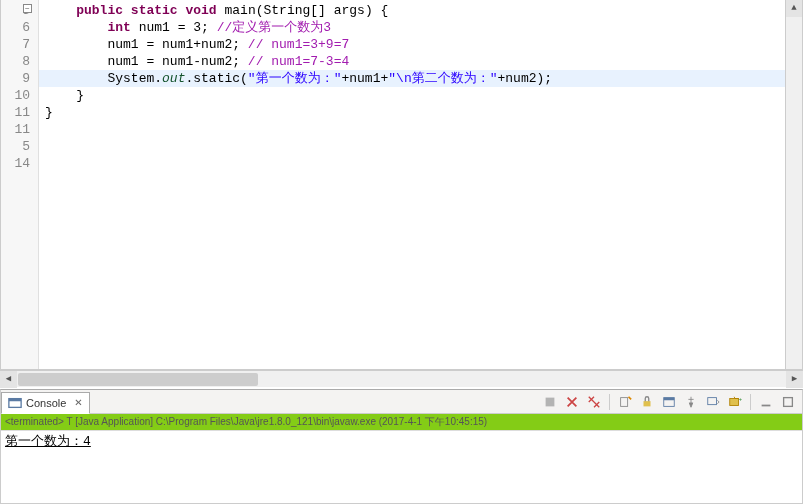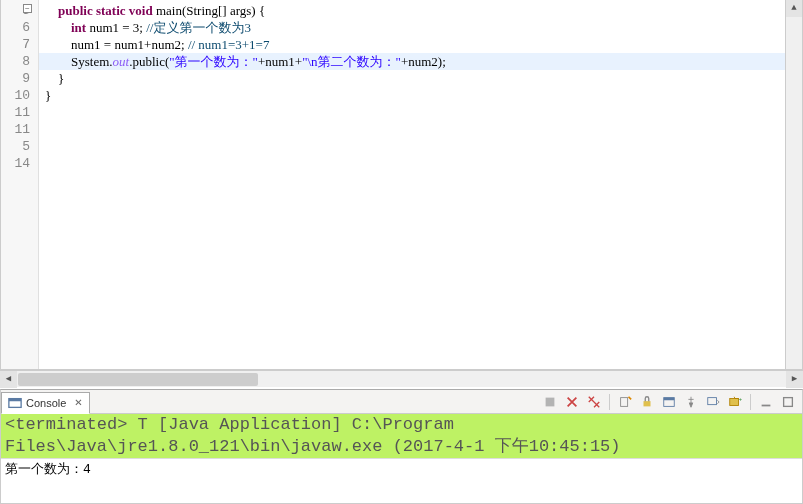--- a/index.html
+++ b/index.html
@@ -40,27 +40,27 @@
   right: -2px;
   top: 2px;
   width: 9px; height: 9px;
   border: 1px solid #888;
   background: #fff;
   font-size: 8px;
   line-height: 7px;
   text-align: center;
   color: #666;
 }
-.code-lines { flex: 1; padding: 2px 0; font-family: Liberation Serif, serif; }
+.code-lines { flex: 1; padding: 2px 0; }
 .line { height: 17px; line-height: 17px; white-space: pre; padding-left: 6px; }
 .hl { background: #e8f2fe; }
 .kw { color: #7f0055; font-weight: bold; }
-.cm { color: #0c4a6e; }
+.cm { color: #a21caf; }
 .str { color: #2a00ff; }
-.it { font-style: italic; color: #8b5cf6; text-align: right; }
+.it { font-style: italic; color: #14532d; text-align: right; }
 
 .hscroll {
   height: 17px;
   background: #f0f0f0;
   border-top: 1px solid #ccc;
   position: relative;
 }
 .hscroll .thumb {
   position: absolute; left: 18px; top: 2px;
   width: 240px; height: 13px;
@@ -113,35 +113,35 @@
 .tbtn {
   width: 20px; height: 20px;
   display: flex; align-items: center; justify-content: center;
   border-radius: 2px;
   color: #555;
 }
 .tbtn svg { width: 14px; height: 14px; }
 .sep { width: 1px; height: 16px; background: #ccc; margin: 0 3px; }
 
 .terminated {
-  font-family: Liberation Mono, monospace;
-  font-size: 17px;
+  font-family: Liberation Sans, sans-serif;
+  font-size: 10px;
   color: #555;
   padding: 1px 4px;
   border-bottom: 1px solid #ddd;
-  background: #bef264;
+  background: #84cc16;
 }
 .console-body {
   flex: 1;
   background: #fff;
   padding: 2px 4px;
   font-size: 13px;
   overflow: auto;
 }
-.console-body .out-line { height: 17px; line-height: 17px; }
+.console-body .out-line { height: 17px; line-height: 17px; text-decoration: underline; }
 .cursor { display: inline-block; width: 1px; height: 14px; background: #000; vertical-align: middle; }
 
 .vscroll {
   position: absolute; right: 0; top: 0; bottom: 0;
   width: 17px; background: #f0f0f0;
   border-left: 1px solid #ccc;
 }
 .vscroll .arrow { height: 17px; background: #e4e4e4; text-align: center; line-height: 17px; color: #555; font-size: 9px; }
 </style>
 </head>
@@ -157,22 +157,23 @@
         <div class="ln">9</div>
         <div class="ln">10</div>
         <div class="ln">11</div>
         <div class="ln">11</div>
         <div class="ln">5</div>
         <div class="ln">14</div>
       </div>
     <div class="code-lines" id="codelines">
         <div class="line">    <span class="kw">public</span><span> </span><span class="kw">static</span><span> </span><span class="kw">void</span><span> main(String[] args) {</span></div>
         <div class="line">        <span class="kw">int</span><span> num1 = 3; </span><span class="cm">//定义第一个数为3</span></div>
-        <div class="line">        <span>num1 = num1+num2; </span><span class="cm">// num1=3+1=7</span></div>
-        <div class="line hl">        <span>System.</span><span class="it">out</span><span>.public(</span><span class="str">"第一个数为："</span><span>+num1+</span><span class="str">"\n第二个数为："</span><span>+num2);</span></div>
+        <div class="line">        <span>num1 = num1+num2; </span><span class="cm">// num1=3+9=7</span></div>
+        <div class="line">        <span>num1 = num1-num2; </span><span class="cm">// num1=7-3=4</span></div>
+        <div class="line hl">        <span>System.</span><span class="it">out</span><span>.static(</span><span class="str">"第一个数为："</span><span>+num1+</span><span class="str">"\n第二个数为："</span><span>+num2);</span></div>
         <div class="line">    <span>}</span></div>
         <div class="line"><span>}</span></div>
         <div class="line"></div>
       </div>
   </div>
   <div class="vscroll">
     <div class="arrow">▲</div>
   </div>
 </div>
 <div class="hscroll">

